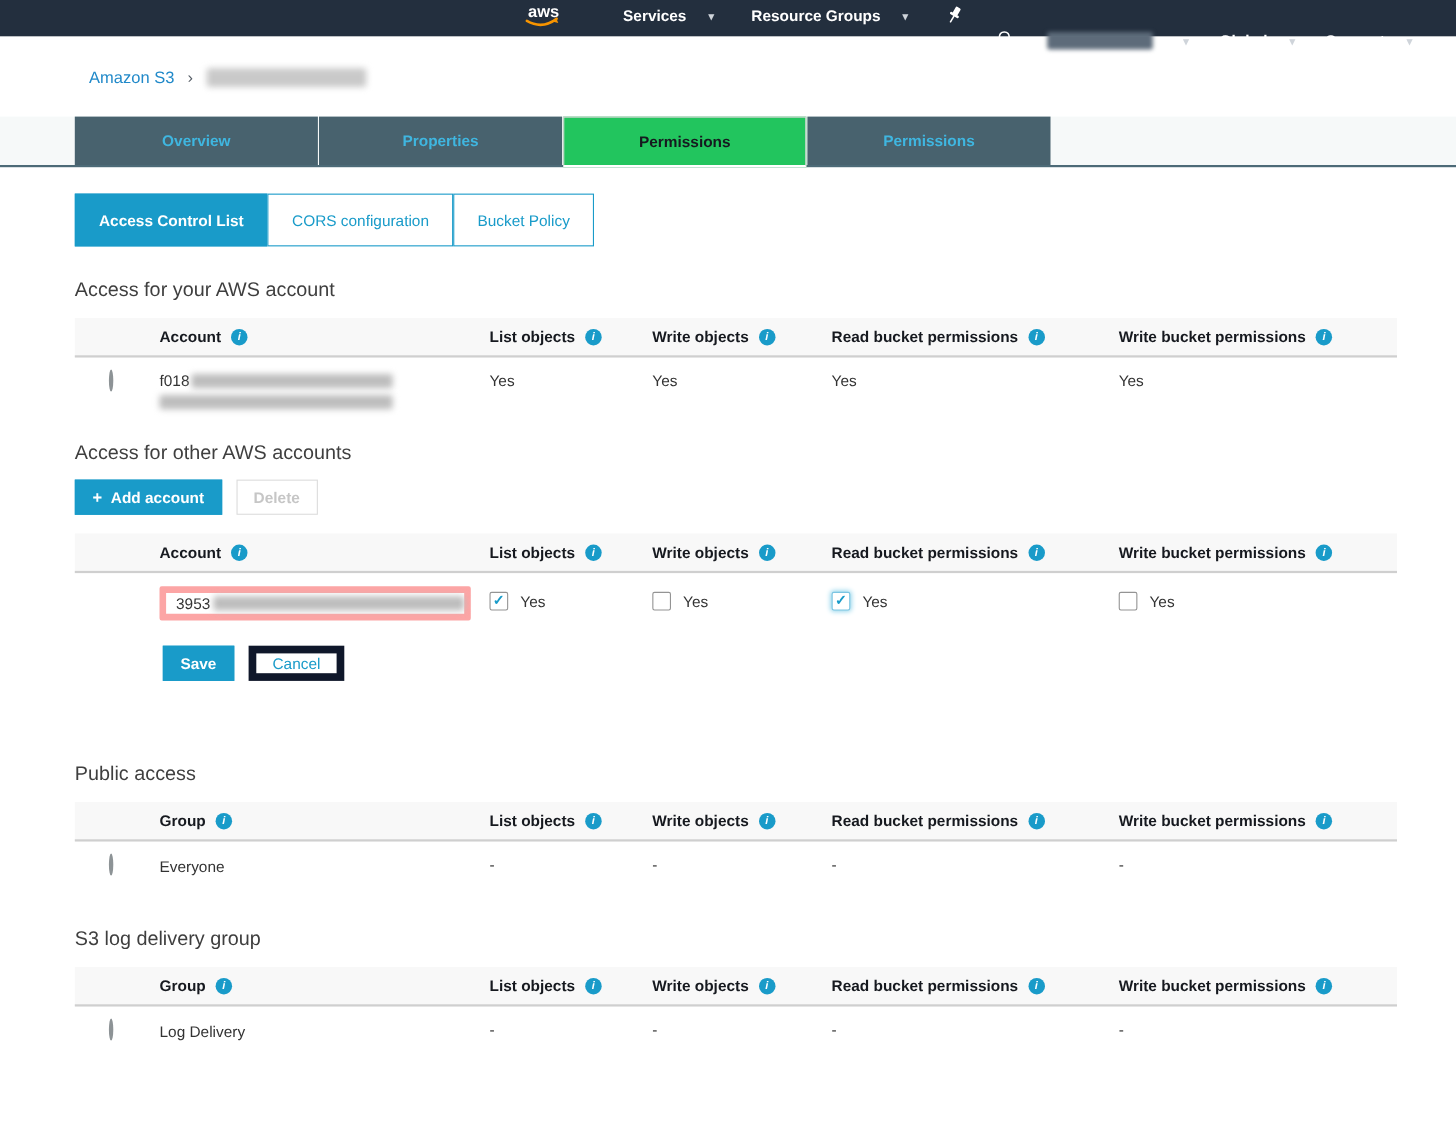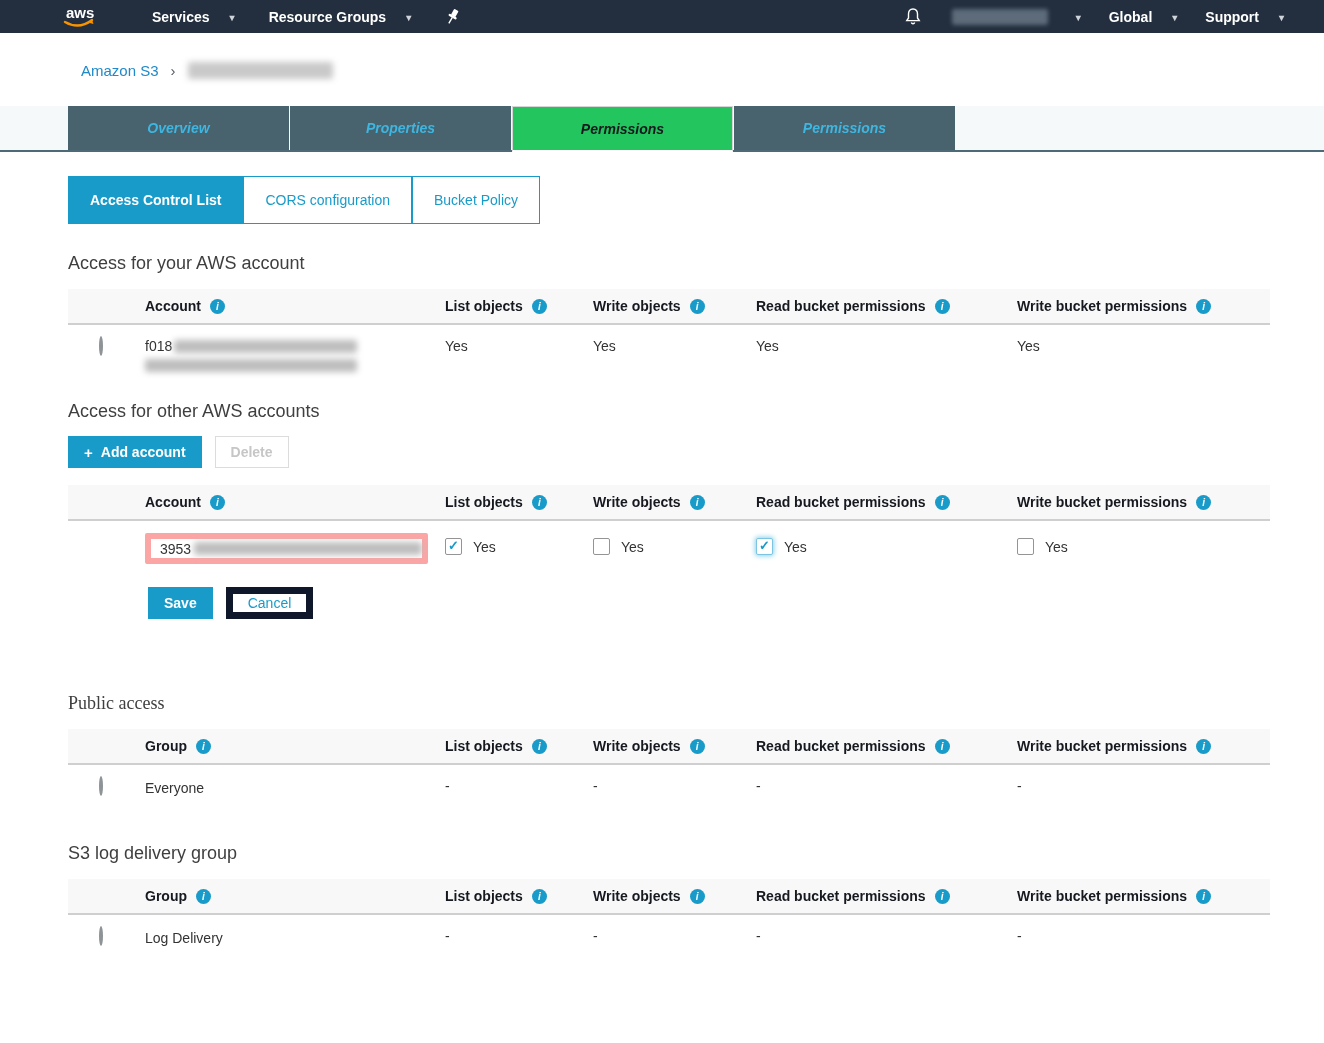--- a/index.html
+++ b/index.html
@@ -1,53 +1,53 @@
 <!DOCTYPE html>
 <html><head>
 <meta charset="utf-8">
 <style>
   * { box-sizing: border-box; margin: 0; padding: 0; }
   html,body { width:1324px; height:1043px; background:#fff; font-family:"Liberation Sans",sans-serif; color:#333; overflow:hidden; }
   #page { position:relative; width:1324px; height:1043px; background:#fff; }
 
   
-  .topnav { position:absolute; top:0; left:0; width:100%; height:33px; background:#232f3e; display:flex; align-items:center; }
+  .topnav { position:absolute; top:0; left:0; width:100%; height:33px; background:#232f3e; display:flex; align-items:center;flex-direction:column; }
   .topnav .left, .topnav .right { display:flex; align-items:center; }
   .topnav .left { margin-left:58px; }
   .topnav .right { margin-left:auto; margin-right:40px; }
   .nav-item { color:#fff; font-size:14px; font-weight:700; display:flex; align-items:center; gap:20px; margin-right:34px; cursor:pointer; }
   .nav-item .caret { font-size:10px; color:#cfd4da; position:relative; top:1px; }
   .aws-logo { margin-right:52px; display:flex; align-items:center; }
   .nav-icon { margin-right:34px; display:flex; align-items:center; }
   .user-blur { width:96px; height:16px; border-radius:2px; background:#5d6b7a; filter:blur(2px); margin-right:8px; }
 
   
   .breadcrumb { position:absolute; top:62px; left:81px; display:flex; align-items:center; font-size:15px; }
   .breadcrumb a { color:#2089c9; text-decoration:none; cursor:pointer; }
   .crumb-sep { margin:0 12px; color:#545b64; font-size:15px; }
   .crumb-blur { width:145px; height:17px; border-radius:2px; background:#c9c9c9; filter:blur(3px); }
 
   
   .tabstrip { position:absolute; top:106px; left:0; width:100%; height:46px; background:#f6f9f9; border-bottom:2px solid #4c6a77; display:flex; }
   .tabs { display:flex; margin-left:68px; }
-  .tab { width:221px; height:44px; background:#48626e; color:#3fb6e0; font-size:14px; font-weight:700; display:flex; align-items:center; justify-content:center; margin-right:1px; cursor:pointer;font-style:italic; }
+  .tab { width:221px; height:44px; background:#48626e; color:#3fb6e0; font-size:14px; font-weight:700; display:flex; align-items:center; justify-content:center; margin-right:1px; cursor:pointer; }
   .tab.active { background:#22c55e; color:#16191f; border:1px solid #d5d5d5; border-bottom:2px solid #fff; margin-bottom:-2px; height:46px; }
 
   
   .content { position:absolute; top:152px; left:68px; width:1202px; }
 
   .btn { display:inline-flex; align-items:center; justify-content:center; font-family:inherit; font-size:14px; cursor:pointer; background:#fff; }
   .btn-lg { height:48px; padding:0 21px; }
   .btn-primary { background:#199bc9; color:#fff; font-weight:700; border:1px solid #199bc9; }
   .btn-outline { border:1px solid #199bc9; color:#199bc9; background:#fff; }
   .btn-disabled { border:1px solid #dcdcdc; color:#c6c6c6; background:#fff; cursor:default; }
   .acl-nav { margin-top:24px; display:flex; }
 
   h2.section { margin-top:29px; font-size:18px; font-weight:400; color:#3f3f3f; }
-  h2.section.gap-lg { margin-top:74px;font-family:Liberation Serif, serif; }
+  h2.section.gap-lg { margin-top:74px; }
   h2.section.gap-md { margin-top:47px; }
 
   .table { width:1202px; margin-top:15px; font-size:14px; }
   .thead { display:grid; grid-template-columns:77px 300px 148px 163px 261px 1fr; background:#f8f8f8; height:36px; align-items:center; border-bottom:2px solid #cfcfcf; }
   .th { font-weight:700; color:#16191f; display:flex; align-items:center; gap:9px; }
   .trow { display:grid; grid-template-columns:77px 300px 148px 163px 261px 1fr; align-items:start; padding-top:13px; }
 
   .info-icon { width:15px; height:15px; border-radius:50%; background:#199bc9; color:#fff; font-size:10px; font-weight:700; font-style:italic; display:inline-flex; align-items:center; justify-content:center; cursor:pointer; flex:0 0 15px; }
 
   .radio { width:23px; height:23px; border-radius:50%; border:2px solid #8d9396; background:#fff; margin-left:31px; margin-top:2px; cursor:pointer; }

